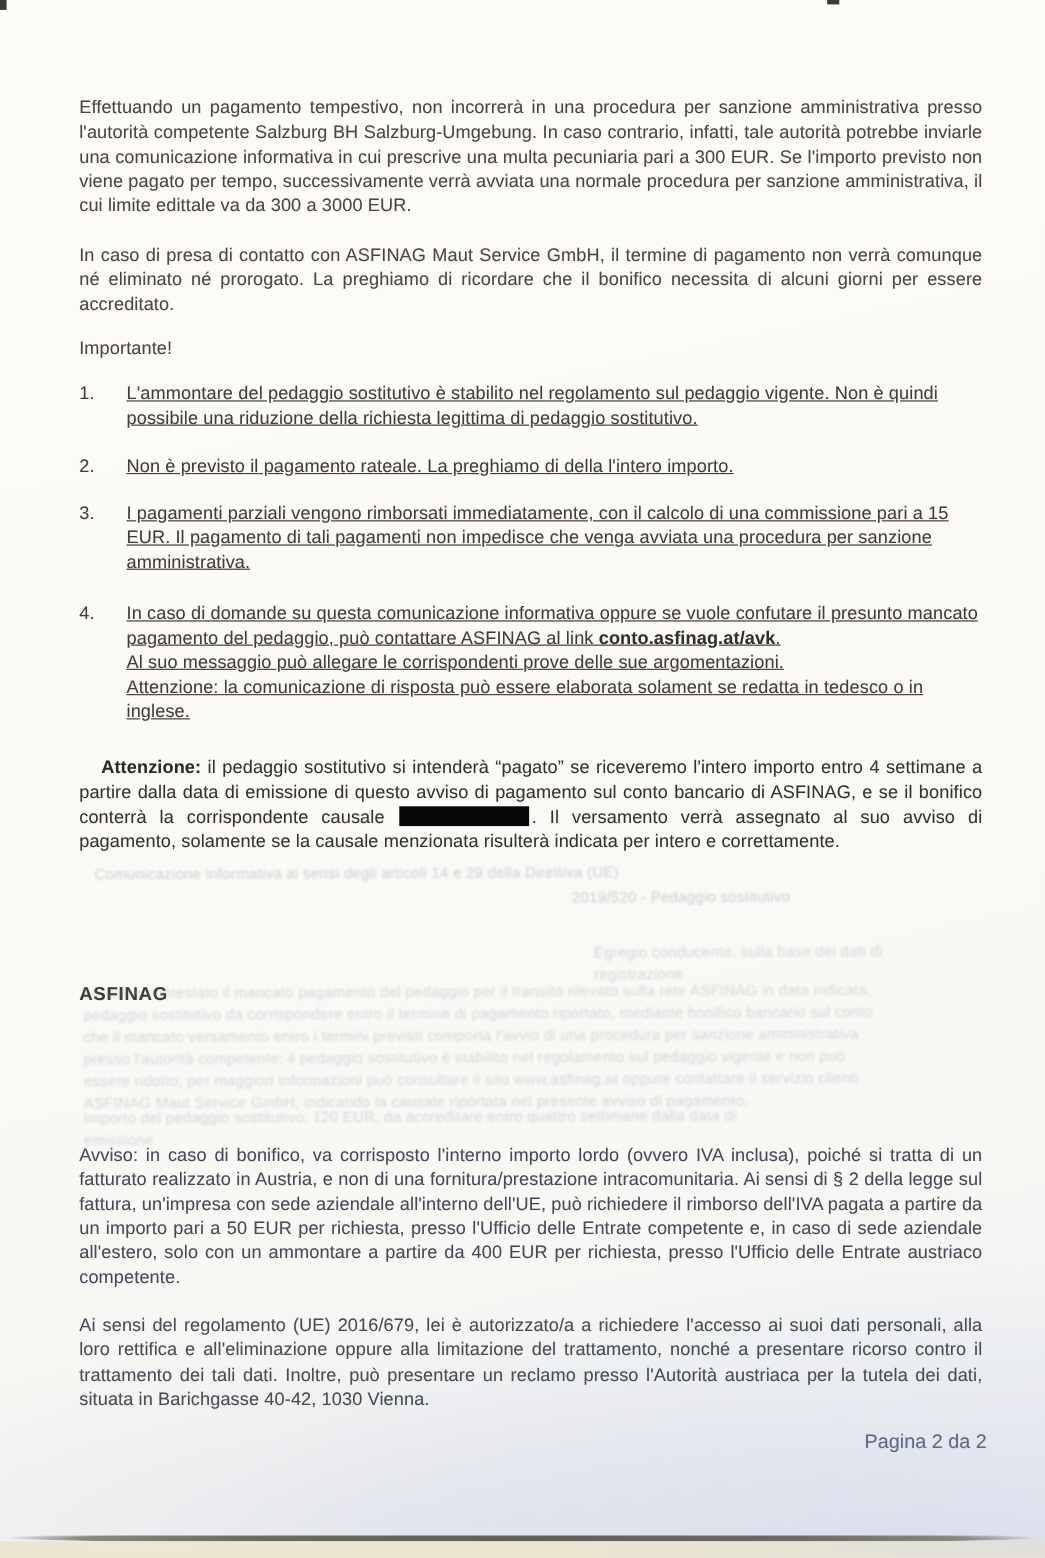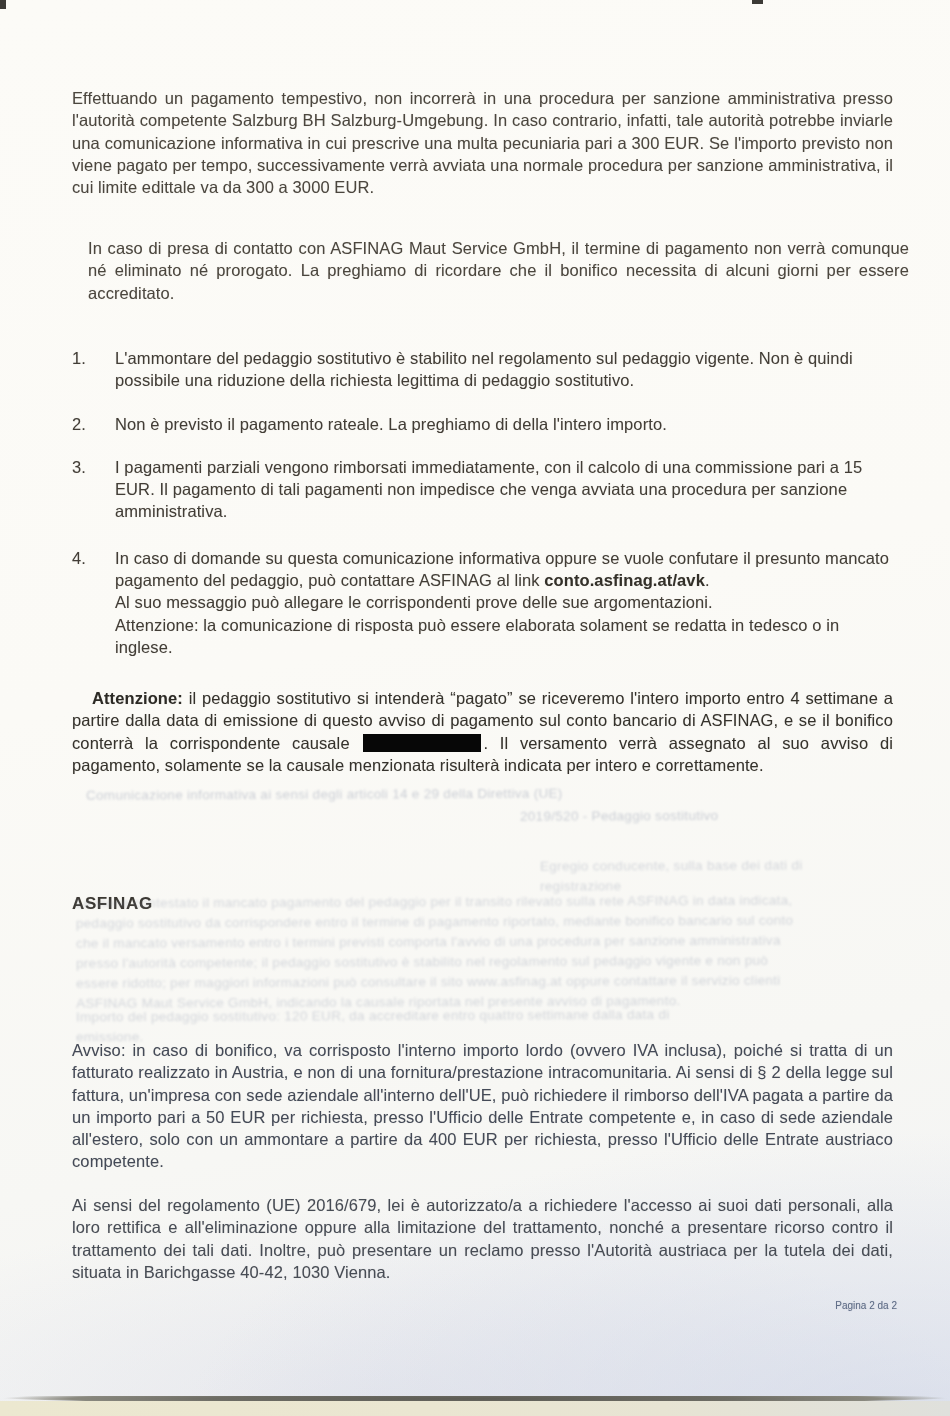--- a/index.html
+++ b/index.html
@@ -18,34 +18,34 @@
   .speck{position:absolute;background:#3c3a36;}
   .txt{
     position:absolute;left:72px;width:821px;
     font-size:16.5px;line-height:22.3px;color:#4b463e;
     text-shadow:0 0 1px rgba(60,55,45,.18);
     letter-spacing:.1px;
   }
   .justify{text-align:justify;}
   .list-row{position:relative;margin-bottom:21px;display:flex;}
   .list-num{width:43px;flex:0 0 43px;color:#423d36;}
-  .list-body{flex:1;color:#423d36;}
+  .list-body{flex:1;color:#423d36;text-decoration:underline;}
   .preline{white-space:pre-line;}
   .boldlink{font-weight:bold;color:#333029;}
   .attention{color:#35322c;}
   .attention b{color:#2c2a25;margin-left:20px;}
   .redaction{
     display:inline-block;width:118px;height:18px;background:#070707;
     vertical-align:-3px;margin:0 2px;
   }
   .closing{color:#45413a;}
   .signature{font-weight:bold;font-size:17px;letter-spacing:.6px;color:#3b3833;}
   .bluish{color:#444a57;}
   .footer-page{
-    position:absolute;top:1300px;right:53px;font-size:10px;color:#5d6b85;
+    position:absolute;top:1300px;right:53px;font-size:18px;color:#5d6b85;
     text-shadow:0 0 1px rgba(70,85,120,.25);
   }
   .ghost{
     position:absolute;color:#8a93a8;opacity:.33;filter:blur(1.1px);
     font-size:13.5px;line-height:20px;transform:rotate(-.25deg);
     letter-spacing:.3px;
   }
   .ghost-strong{opacity:.42;}
   .paper-edge{
     position:absolute;left:0;top:1396px;width:950px;height:7px;
@@ -60,22 +60,23 @@
 </head>
 <body>
 
 <div class="paper">
 
   <div class="speck" style="left:0;top:0;width:6px;height:9px;"></div>
   <div class="speck" style="left:752px;top:0;width:11px;height:4px;"></div>
 
   <p class="txt justify" style="top:87px;margin:0;">Effettuando un pagamento tempestivo, non incorrerà in una procedura per sanzione amministrativa presso l'autorità competente Salzburg BH Salzburg-Umgebung. In caso contrario, infatti, tale autorità potrebbe inviarle una comunicazione informativa in cui prescrive una multa pecuniaria pari a 300 EUR. Se l'importo previsto non viene pagato per tempo, successivamente verrà avviata una normale procedura per sanzione amministrativa, il cui limite edittale va da 300 a 3000 EUR.</p>
 
-  <p class="txt justify" style="top:221px;margin:16px;">In caso di presa di contatto con ASFINAG Maut Service GmbH, il termine di pagamento non verrà comunque né eliminato né prorogato. La preghiamo di ricordare che il bonifico necessita di alcuni giorni per essere accreditato.</p>
+  <p class="txt justify" style="top:221px;margin:0;">In caso di presa di contatto con ASFINAG Maut Service GmbH, il termine di pagamento non verrà comunque né eliminato né prorogato. La preghiamo di ricordare che il bonifico necessita di alcuni giorni per essere accreditato.</p>
 
+  <p class="txt" style="top:306px;margin:0;">Importante!</p>
 
   <div class="txt" style="top:347px;">
     <div class="list-row">
       <span class="list-num">1.</span>
       <span class="list-body">L'ammontare del pedaggio sostitutivo è stabilito nel regolamento sul pedaggio vigente. Non è quindi possibile una riduzione della richiesta legittima di pedaggio sostitutivo.</span>
     </div>
     <div class="list-row">
       <span class="list-num">2.</span>
       <span class="list-body">Non è previsto il pagamento rateale. La preghiamo di della l'intero importo.</span>
     </div>

